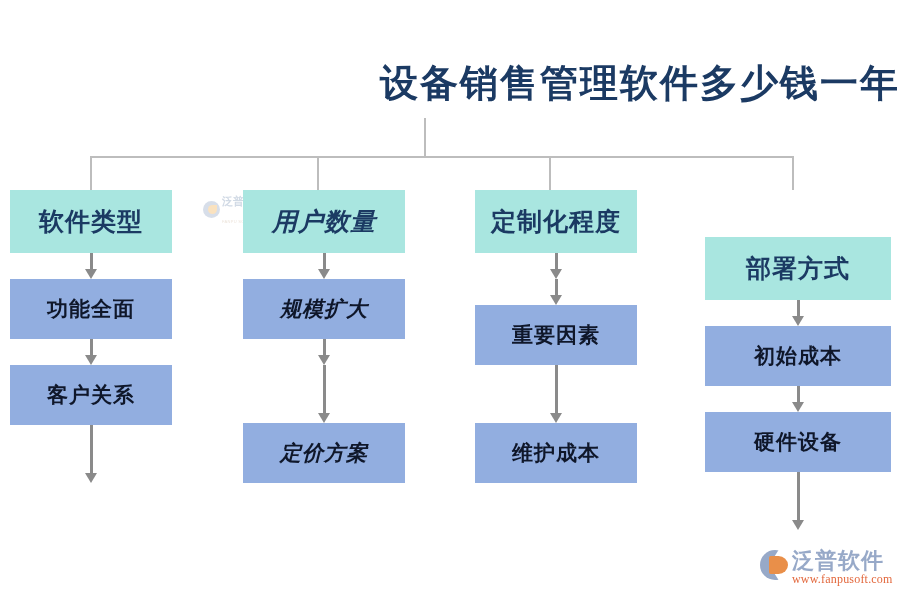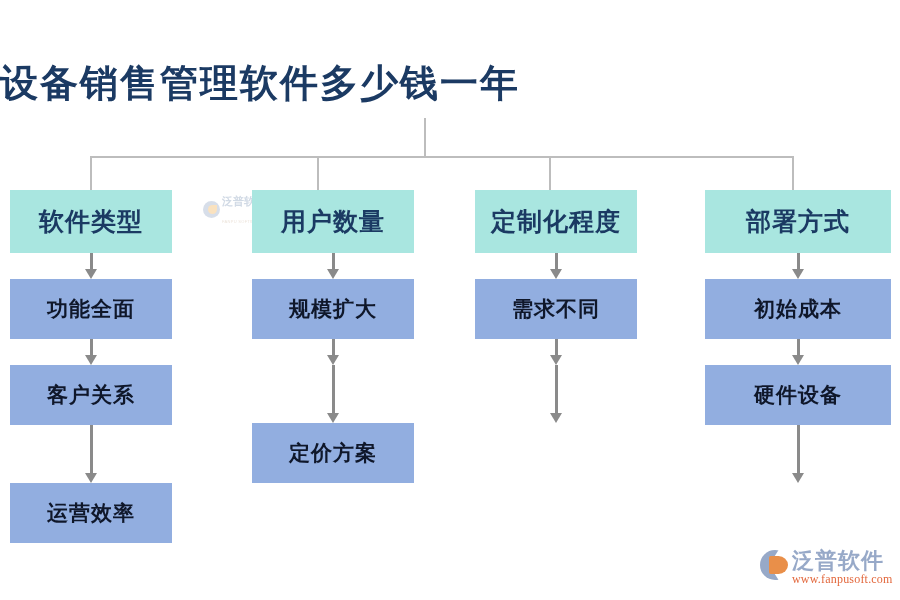--- a/index.html
+++ b/index.html
@@ -19,21 +19,21 @@
     height: 600px;
     background: #ffffff;
   }
 
   
   #page-title {
     position: absolute;
     left: 0;
     top: 58px;
     width: 900px;
-    text-align: left;
+    text-align: right;
     font-family: "Liberation Serif", "DejaVu Serif", serif;
     font-size: 38px;
     font-weight: 700;
     letter-spacing: 2px;
     color: #1b3a63;
     white-space: nowrap;
   }
 
   
   .conn {
@@ -51,23 +51,23 @@
   #bracket-drop-3 { left: 792px; top: 156px; height: 34px; }
 
   
   .column {
     position: absolute;
     top: 190px;
     width: 162px;
     text-align: right;
   }
   .column[data-col="0"] { left: 10px;  }
-  .column[data-col="1"] { left: 252px; }
+  .column[data-col="1"] { left: 243px; font-style: italic; }
   .column[data-col="2"] { left: 475px; }
-  .column[data-col="3"] { left: 705px; width: 186px; }
+  .column[data-col="3"] { left: 705px; width: 186px; margin-top: 47px; }
 
   .head-box {
     height: 63px;
     background: #a9e6e0;
     display: flex;
     align-items: center;
     justify-content: center;
     color: #1b3a63;
     font-size: 25px;
     font-weight: 700;
@@ -241,21 +241,20 @@
     <div class="node-box">功能全面</div>
     <div class="arrow">
       <span class="shaft"></span>
       <span class="head"></span>
     </div>
     <div class="node-box">客户关系</div>
     <div class="arrow tall">
       <span class="shaft"></span>
       <span class="head"></span>
     </div>
-    <div class="node-box">运营效率</div>
   </div>
 
   <div class="column" data-col="1">
     <div class="head-box">用户数量</div>
     <div class="arrow">
       <span class="shaft"></span>
       <span class="head"></span>
     </div>
     <div class="node-box">规模扩大</div>
     <div class="arrow">
@@ -268,29 +267,30 @@
     </div>
     <div class="node-box">定价方案</div>
   </div>
 
   <div class="column" data-col="2">
     <div class="head-box">定制化程度</div>
     <div class="arrow">
       <span class="shaft"></span>
       <span class="head"></span>
     </div>
-    <div class="node-box">需求不同</div>
-    <div class="arrow">
-      <span class="shaft"></span>
-      <span class="head"></span>
-    </div>
+    <div class="arrow">
+      <span class="shaft"></span>
+      <span class="head"></span>
+    </div>
+    <div class="node-box">重要因素</div>
     <div class="arrow tall">
       <span class="shaft"></span>
       <span class="head"></span>
     </div>
+    <div class="node-box">维护成本</div>
   </div>
 
   <div class="column" data-col="3">
     <div class="head-box">部署方式</div>
     <div class="arrow">
       <span class="shaft"></span>
       <span class="head"></span>
     </div>
     <div class="node-box">初始成本</div>
     <div class="arrow">

